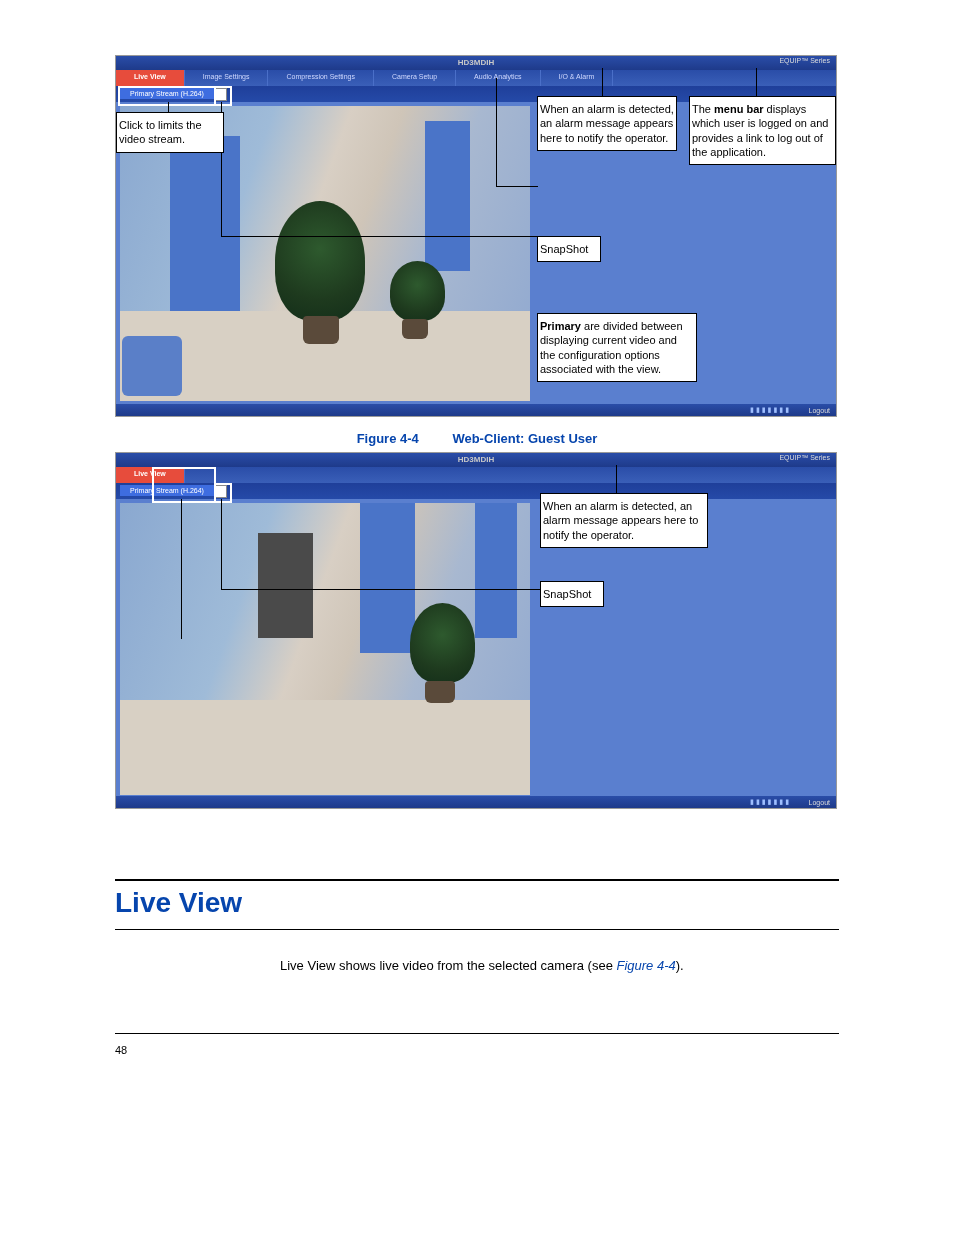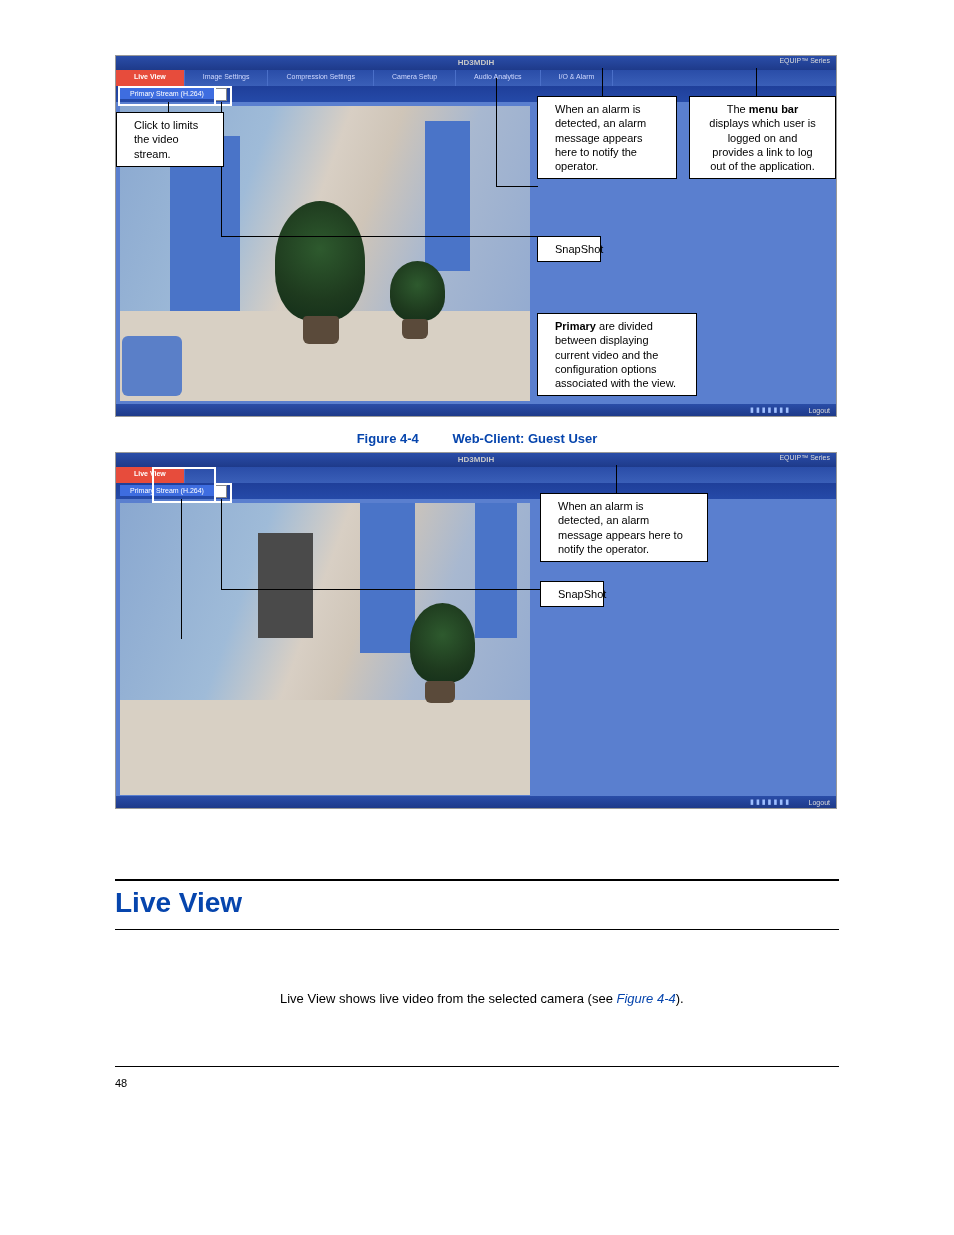--- a/index.html
+++ b/index.html
@@ -76,21 +76,21 @@
   .video {
     position:absolute;
     background: linear-gradient(110deg,#8aa8d0 0%, #9fbbd8 30%, #d8cfc4 45%, #cfc5b8 55%, #a8b8d0 70%, #8fa8d0 100%);
   }
   .callout {
     position:absolute;
     background:#fff;
     border:1px solid #000;
     font-size:11px;
     line-height:1.3;
-    padding:5px 17px;
+    padding:5px 2px;
     box-sizing:border-box;
     z-index:10;
   }
   .footer-strip {
     position:absolute; left:0; right:0; bottom:0; height:12px;
     background:linear-gradient(#2a4da8,#1e3a8a);
   }
   .footer-dots {
     position:absolute; right:45px; bottom:2px; font-size:7px; color:#9fbfff; letter-spacing:2px;
   }
@@ -101,21 +101,21 @@
   .line {
     position:absolute; background:#000; z-index:9;
   }
   
   hr.thick { border:none; border-top:2px solid #000; margin:0;}
   hr.thin  { border:none; border-top:1px solid #000; margin:0;}
   .sect-title {
     color:#0645ad; font-size:28px; font-weight:bold; margin:6px 0 10px 0;
   }
   .body-para {
-    font-size:13px; margin-left:165px; margin-top:61px; margin-bottom:60px;
+    font-size:13px; margin-left:165px; margin-top:28px; margin-bottom:60px;
   }
   .body-para a { color:#0645ad; font-style:italic; text-decoration:none;}
   .pagenum { font-size:11px; margin-top:10px;}
   
   .plant {
     position:absolute; width:90px; height:120px;
     background: radial-gradient(circle at 50% 40%, #2e5a2e 0%, #1e3a1e 60%, #15301a 90%);
     border-radius:50% 50% 40% 40%;
   }
   .pot { position:absolute; width:36px; height:28px; background:#5a4a3a; border-radius:4px 4px 6px 6px;}
@@ -165,21 +165,21 @@
     </div>
 
     <div class="footer-strip"></div>
     <div class="footer-dots">▮▮▮▮▮▮▮</div>
     <div class="footer-logout">Logout</div>
 
     <div class="callout" style="left:0px; top:56px; width:108px;">Click to limits the video stream.</div>
 
     <div class="callout" style="left:421px; top:40px; width:140px;">When an alarm is detected, an alarm message appears here to notify the operator.</div>
 
-    <div class="callout" style="left:573px; top:40px; width:147px;text-align:center;">
+    <div class="callout" style="left:573px; top:40px; width:147px;">
       <span>The </span><b>menu bar</b><span> displays which user is logged on and provides a link to log out of the application.</span>
     </div>
 
 
     <div class="callout" style="left:421px; top:180px; width:64px;">SnapShot</div>
 
     <div class="callout" style="left:421px; top:257px; width:160px;">
       <b>Primary</b><span> are divided between displaying current video and the configuration options associated with the view.</span>
     </div>
 

